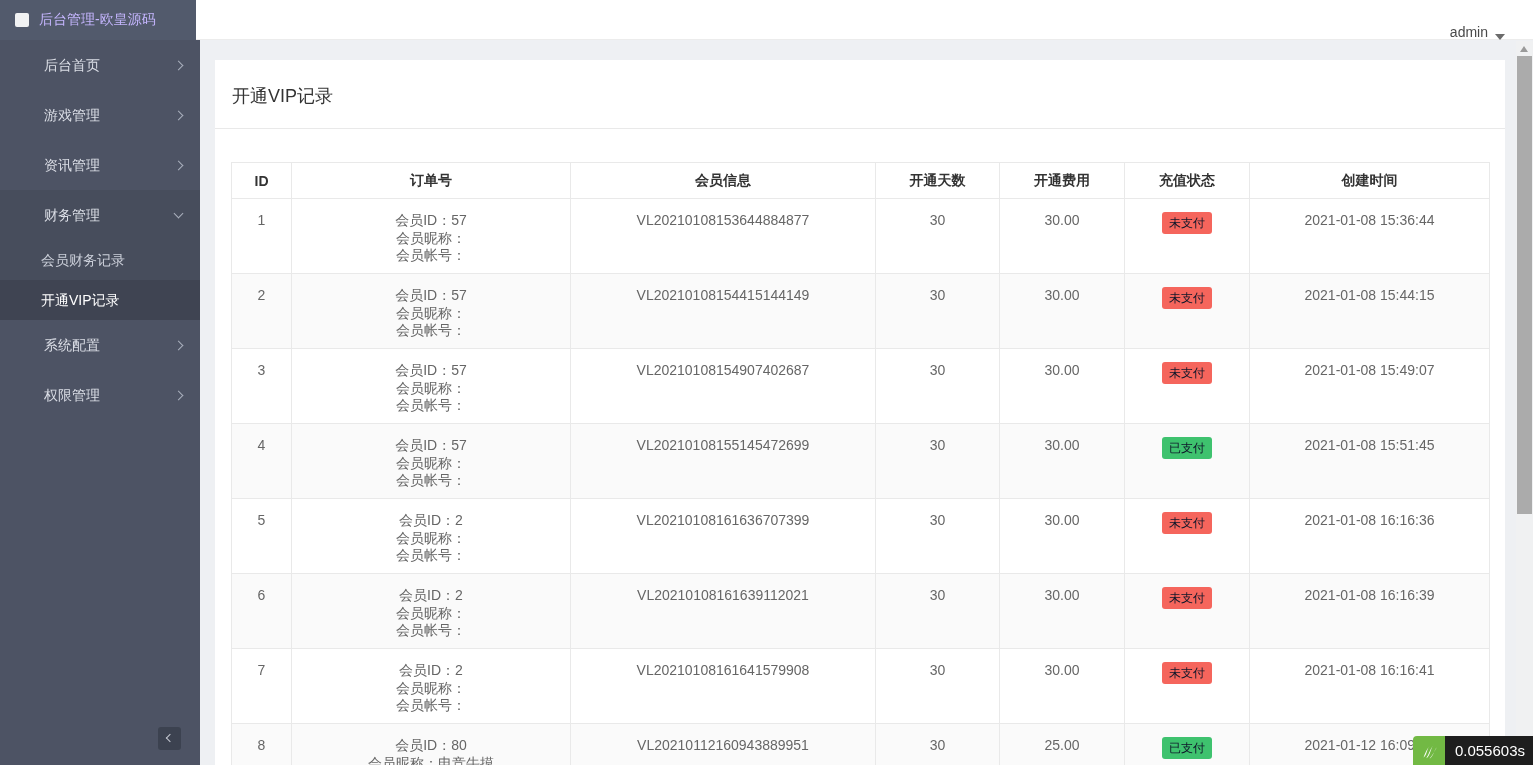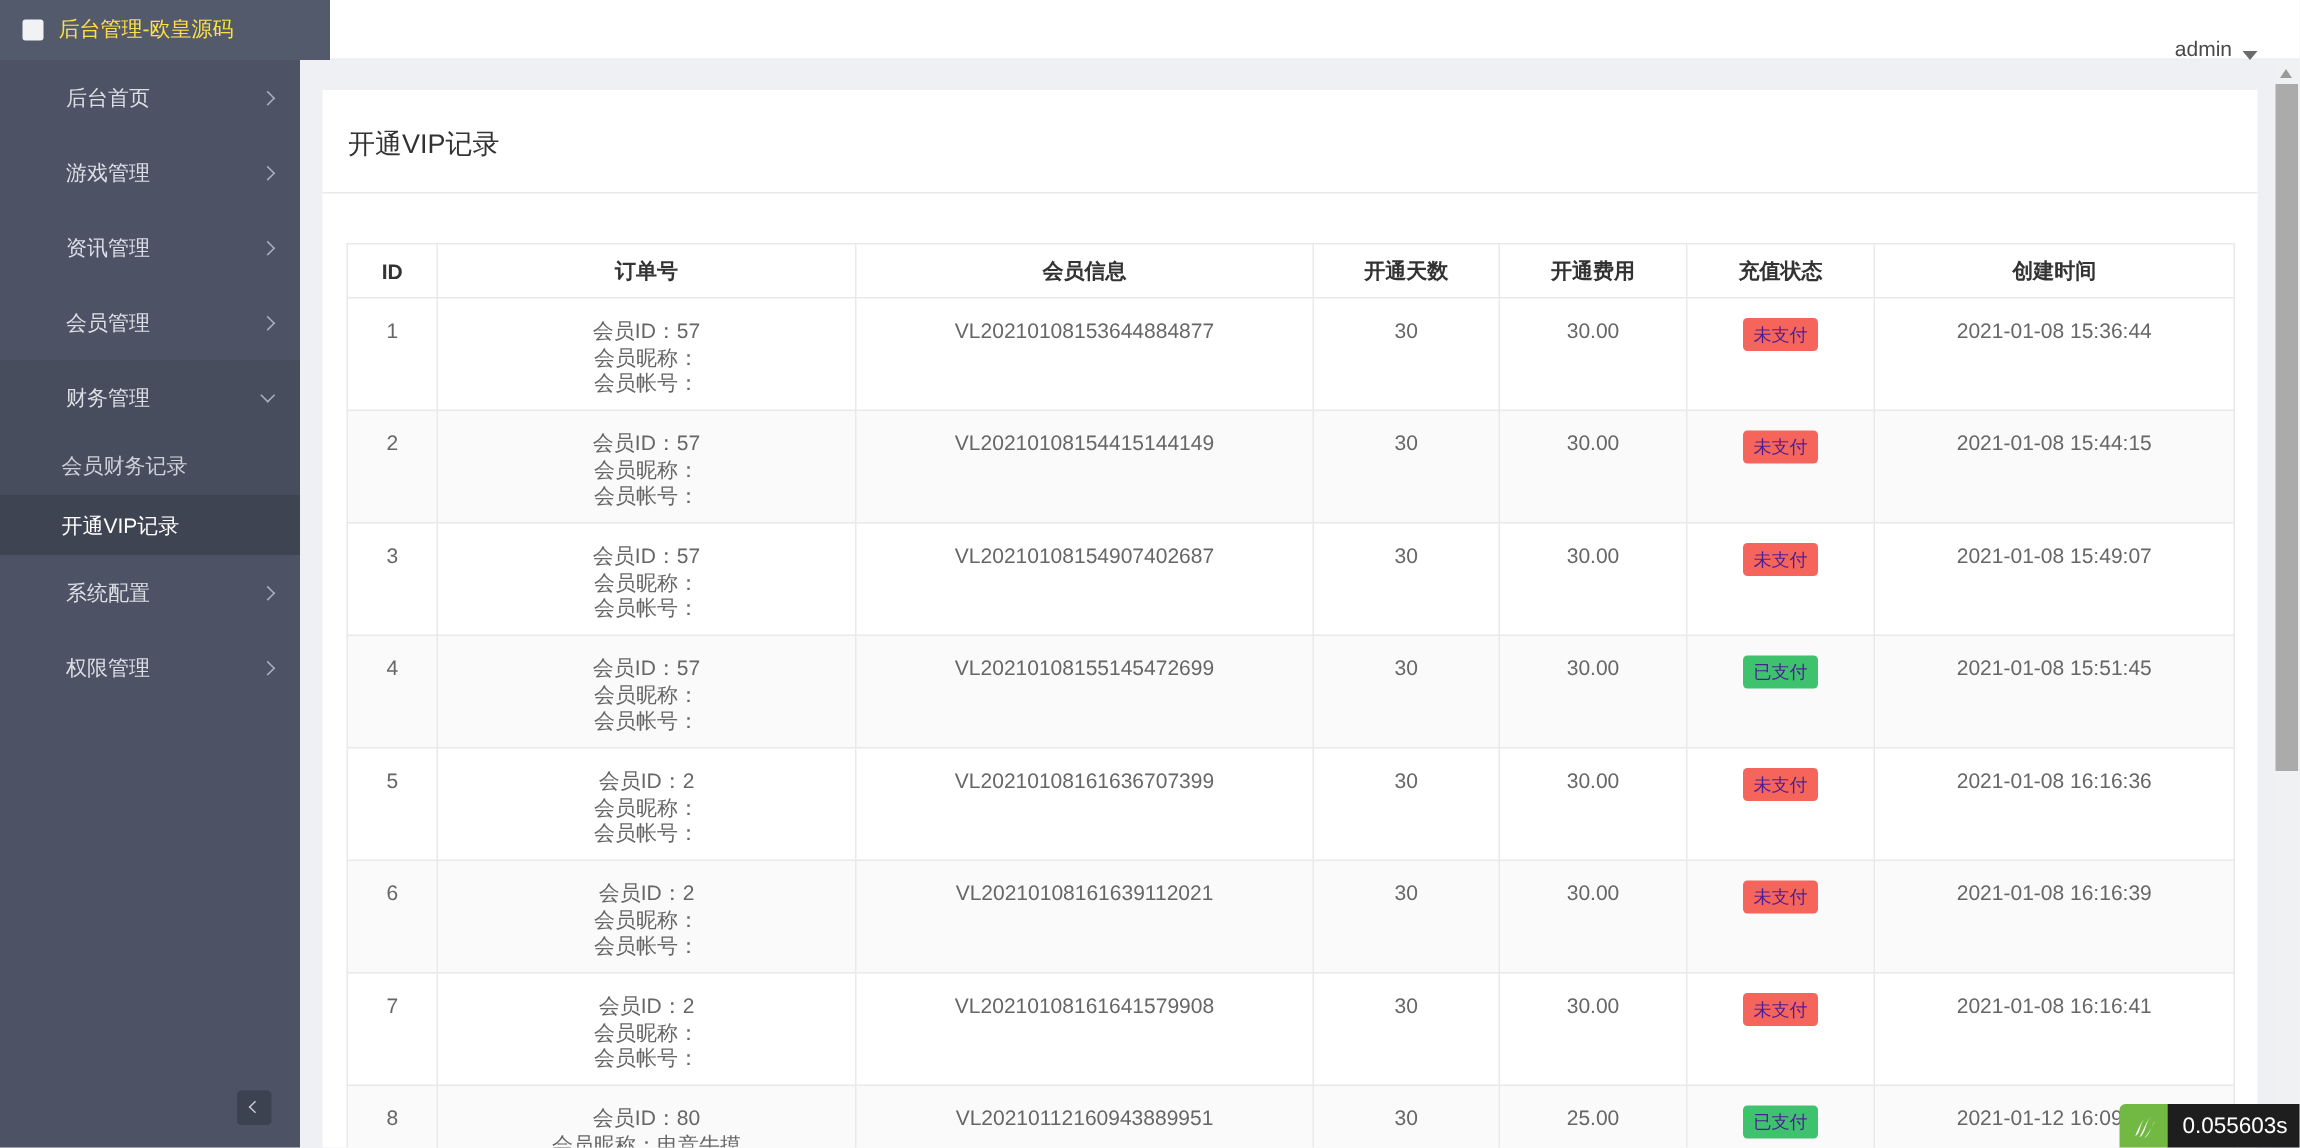--- a/index.html
+++ b/index.html
@@ -1,18 +1,18 @@
 <!DOCTYPE html>
 <html><head>
 <meta charset="utf-8">
 <style>
   * { margin:0; padding:0; box-sizing:border-box; }
   html,body { width:1533px; height:765px; overflow:hidden; font-family:"Liberation Sans","DejaVu Sans",sans-serif; background:#eef0f3; }
   .topbar { position:absolute; left:0; top:0; width:1533px; height:40px; background:#fff; border-bottom:1px solid #ececec; z-index:5; }
-  .logo { position:absolute; left:0; top:0; width:220px; height:40px; background:#525a6c; color:#fde047; display:flex; align-items:center; padding-left:15px; font-size:14px; }
+  .logo { position:absolute; left:0; top:0; width:196px; height:40px; background:#525a6c; color:#c4b5fd; display:flex; align-items:center; padding-left:15px; font-size:14px; }
   .logo-square { display:inline-block; width:14px; height:14px; background:#fff; border-radius:2px; margin-right:10px; opacity:.92; }
   .user-box { position:absolute; right:28px; top:0; height:40px; display:flex; align-items:flex-end; font-size:14px; color:#494949; cursor:pointer; }
   .caret-down { display:inline-block; width:0; height:0; border-left:5px solid transparent; border-right:5px solid transparent; border-top:6px solid #6b6b6b; margin-left:7px; }
 
   .sidebar { position:absolute; left:0; top:40px; width:200px; height:725px; background:#4d5364; z-index:4; }
   .side-item { position:relative; height:50px; line-height:50px; color:#dcdfe7; font-size:14px; padding-left:44px; cursor:pointer; }
   .side-item .chev { position:absolute; right:18px; top:22px; width:7px; height:7px; border-right:1.5px solid #aab0bd; border-bottom:1.5px solid #aab0bd; transform:rotate(-45deg); }
   .side-item .chev.down { transform:rotate(45deg); top:20px; }
   .side-group { background:#474d5c; }
   .sub-item { height:40px; line-height:40px; color:#ccd0da; font-size:14px; padding-left:41px; cursor:pointer; }
@@ -24,21 +24,21 @@
   .card { position:absolute; left:15px; top:20px; width:1290px; height:860px; background:#fff; }
   .card-title { padding:24px 0 20px 17px; font-size:18px; color:#333; }
   .card-divider { height:1px; background:#e9e9e9; }
   .table-wrap { padding:33px 16px 0 16px; }
   table { border-collapse:collapse; width:1258px; table-layout:fixed; }
   th, td { border:1px solid #e9e9e9; text-align:center; }
   th { height:36px; font-size:14px; color:#333; font-weight:bold; background:#fff; }
   td { height:75px; vertical-align:top; padding-top:13px; font-size:14px; color:#666; }
   tr.stripe td { background:#fafafa; }
   .member-lines div { line-height:17.5px; }
-  .badge { display:inline-block; min-width:44px; padding:4px 7px; border-radius:3px; color:#4c1d95; font-size:12px; line-height:14px; }
+  .badge { display:inline-block; min-width:44px; padding:4px 7px; border-radius:3px; color:#0f172a; font-size:12px; line-height:14px; }
 
   .scrollbar { position:absolute; right:0; top:41px; width:17px; height:724px; background:#f0f1f2; z-index:6; }
   .scroll-up { position:absolute; top:5px; left:4px; width:0; height:0; border-left:4.5px solid transparent; border-right:4.5px solid transparent; border-bottom:6px solid #9a9a9a; }
   .scroll-thumb { position:absolute; top:15px; left:1px; width:15px; height:458px; background:#ababab; }
 
   .trace { position:absolute; right:0; bottom:0; height:29px; display:flex; align-items:center; z-index:7; }
   .trace-icon { width:32px; height:29px; background:#72b944; border-radius:4px 0 0 0; display:flex; align-items:center; justify-content:center; cursor:pointer; }
   .trace-time { background:#1e1e1e; color:#fff; font-size:15px; line-height:29px; padding:0 8px 0 10px; }
 </style>
 </head>
@@ -53,21 +53,20 @@
     <span>admin</span>
     <span class="caret-down"></span>
   </div>
 </div>
 
 <div class="sidebar" style="background: rgb(77, 83, 100);">
   <nav>
       <div class="side-item"><span>后台首页</span><span class="chev"></span></div>
       <div class="side-item"><span>游戏管理</span><span class="chev"></span></div>
       <div class="side-item"><span>资讯管理</span><span class="chev"></span></div>
-      <div class="side-item"><span>会员管理</span><span class="chev"></span></div>
       <div class="side-group">
         <div class="side-item"><span>财务管理</span><span class="chev down"></span></div>
         <div class="sub-item">会员财务记录</div>
         <div class="sub-item active">开通VIP记录</div>
       </div>
       <div class="side-item"><span>系统配置</span><span class="chev"></span></div>
       <div class="side-item"><span>权限管理</span><span class="chev"></span></div>
     </nav>
   <div class="collapse-btn">
     <span class="chev"></span>

